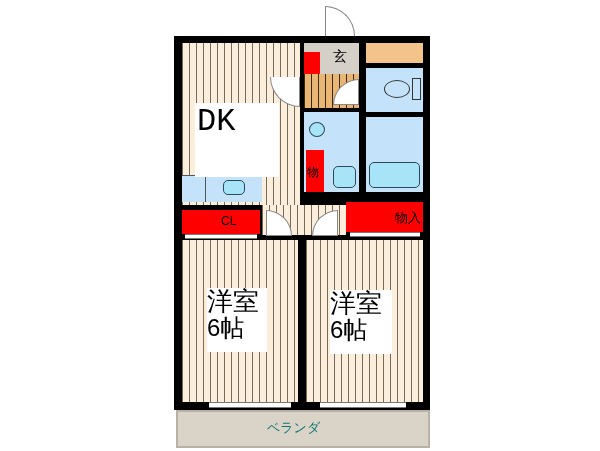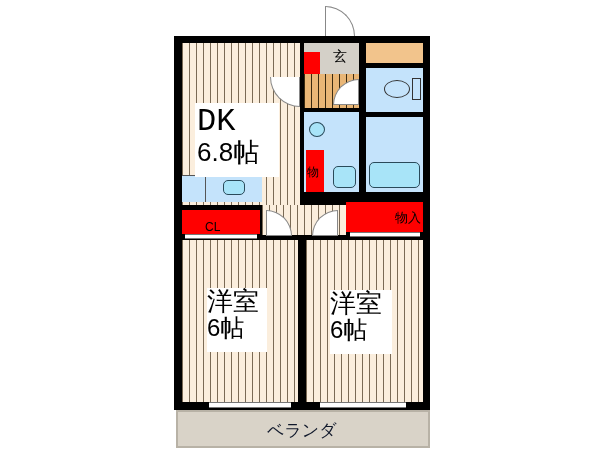--- a/index.html
+++ b/index.html
@@ -27,21 +27,20 @@
 
 <div class="abs floor" style="left:182px;top:43px;width:118px;height:162px;"></div>
 <div class="abs floor" style="left:262px;top:205px;width:84px;height:30px;"></div>
 
 <div class="abs wet" style="left:182px;top:175px;width:80px;height:27px;border-top:1px solid #555;"></div>
 <div class="abs" style="left:205px;top:175px;width:1px;height:27px;background:#555;"></div>
 <div class="fixture" style="left:223px;top:180px;width:22px;height:15px;"></div>
 
 <div class="lbl" style="left:195px;top:103px;width:80px;height:70px;padding:2px 2px;">
   <div style="font-size:32px;font-family:Liberation Mono, monospace;">DK</div>
-  <div style="font-size:26px;">6.8帖</div>
 </div>
 
 <div class="abs gray" style="left:304px;top:43px;width:55px;height:31px;"></div>
 <div class="abs red" style="left:304px;top:52px;width:16px;height:22px;"></div>
 <div class="txt" style="left:333px;top:48px;font-size:14px;">玄</div>
 
 <div class="abs wfloor" style="left:304px;top:74px;width:55px;height:34px;"></div>
 <div class="door-arc abs" style="left:333px;top:79px;width:26px;height:26px;border-radius:26px 0 0 0;"></div>
 <div class="door-arc abs" style="left:270px;top:77px;width:30px;height:30px;border-radius:0 0 0 30px;border-top:none;"></div>
 
@@ -55,21 +54,21 @@
 <div class="fixture" style="left:309px;top:122px;width:16px;height:15px;border-radius:50%;"></div>
 <div class="fixture" style="left:333px;top:166px;width:23px;height:22px;"></div>
 
 <div class="abs red" style="left:306px;top:150px;width:18px;height:42px;"></div>
 <div class="txt" style="left:307px;top:164px;font-size:12px;">物</div>
 
 <div class="abs wet" style="left:366px;top:117px;width:57px;height:75px;"></div>
 <div class="fixture" style="left:369px;top:162px;width:51px;height:26px;"></div>
 
 <div class="abs red" style="left:182px;top:210px;width:78px;height:24px;"></div>
-<div class="txt" style="left:205px;top:214px;font-size:12px;margin-top:6px;">CL</div>
+<div class="txt" style="left:221px;top:214px;font-size:12px;">CL</div>
 
 <div class="abs red" style="left:346px;top:202px;width:77px;height:30px;"></div>
 <div class="txt" style="left:367px;top:209px;font-size:13px;margin-left:28px;">物入</div>
 
 <div class="door-arc abs" style="left:266px;top:210px;width:26px;height:26px;border-radius:0 26px 0 0;"></div>
 <div class="door-arc abs" style="left:312px;top:210px;width:26px;height:26px;border-radius:26px 0 0 0;"></div>
 
 <div class="abs floor" style="left:182px;top:240px;width:116px;height:162px;"></div>
 <div class="abs floor" style="left:306px;top:240px;width:117px;height:162px;"></div>
 
@@ -81,13 +80,13 @@
   <div style="font-size:26px;">洋室</div>
   <div style="font-size:24px;">6帖</div>
 </div>
 
 <div class="win" style="left:185px;top:234px;width:72px;height:5px;"></div>
 <div class="win" style="left:350px;top:232px;width:70px;height:5px;"></div>
 <div class="win" style="left:209px;top:402px;width:82px;height:6px;"></div>
 <div class="win" style="left:320px;top:402px;width:86px;height:6px;"></div>
 
 <div class="abs" style="left:176px;top:410px;width:254px;height:38px;background:#d9d3c8;border:2px solid #b8b2a6;"></div>
-<div class="txt" style="left:267px;top:419px;font-size:17px;color:#0f172a;">ベランダ</div>
+<div class="txt" style="left:267px;top:419px;font-size:13px;color:#0f766e;">ベランダ</div>
 
 </body></html>

